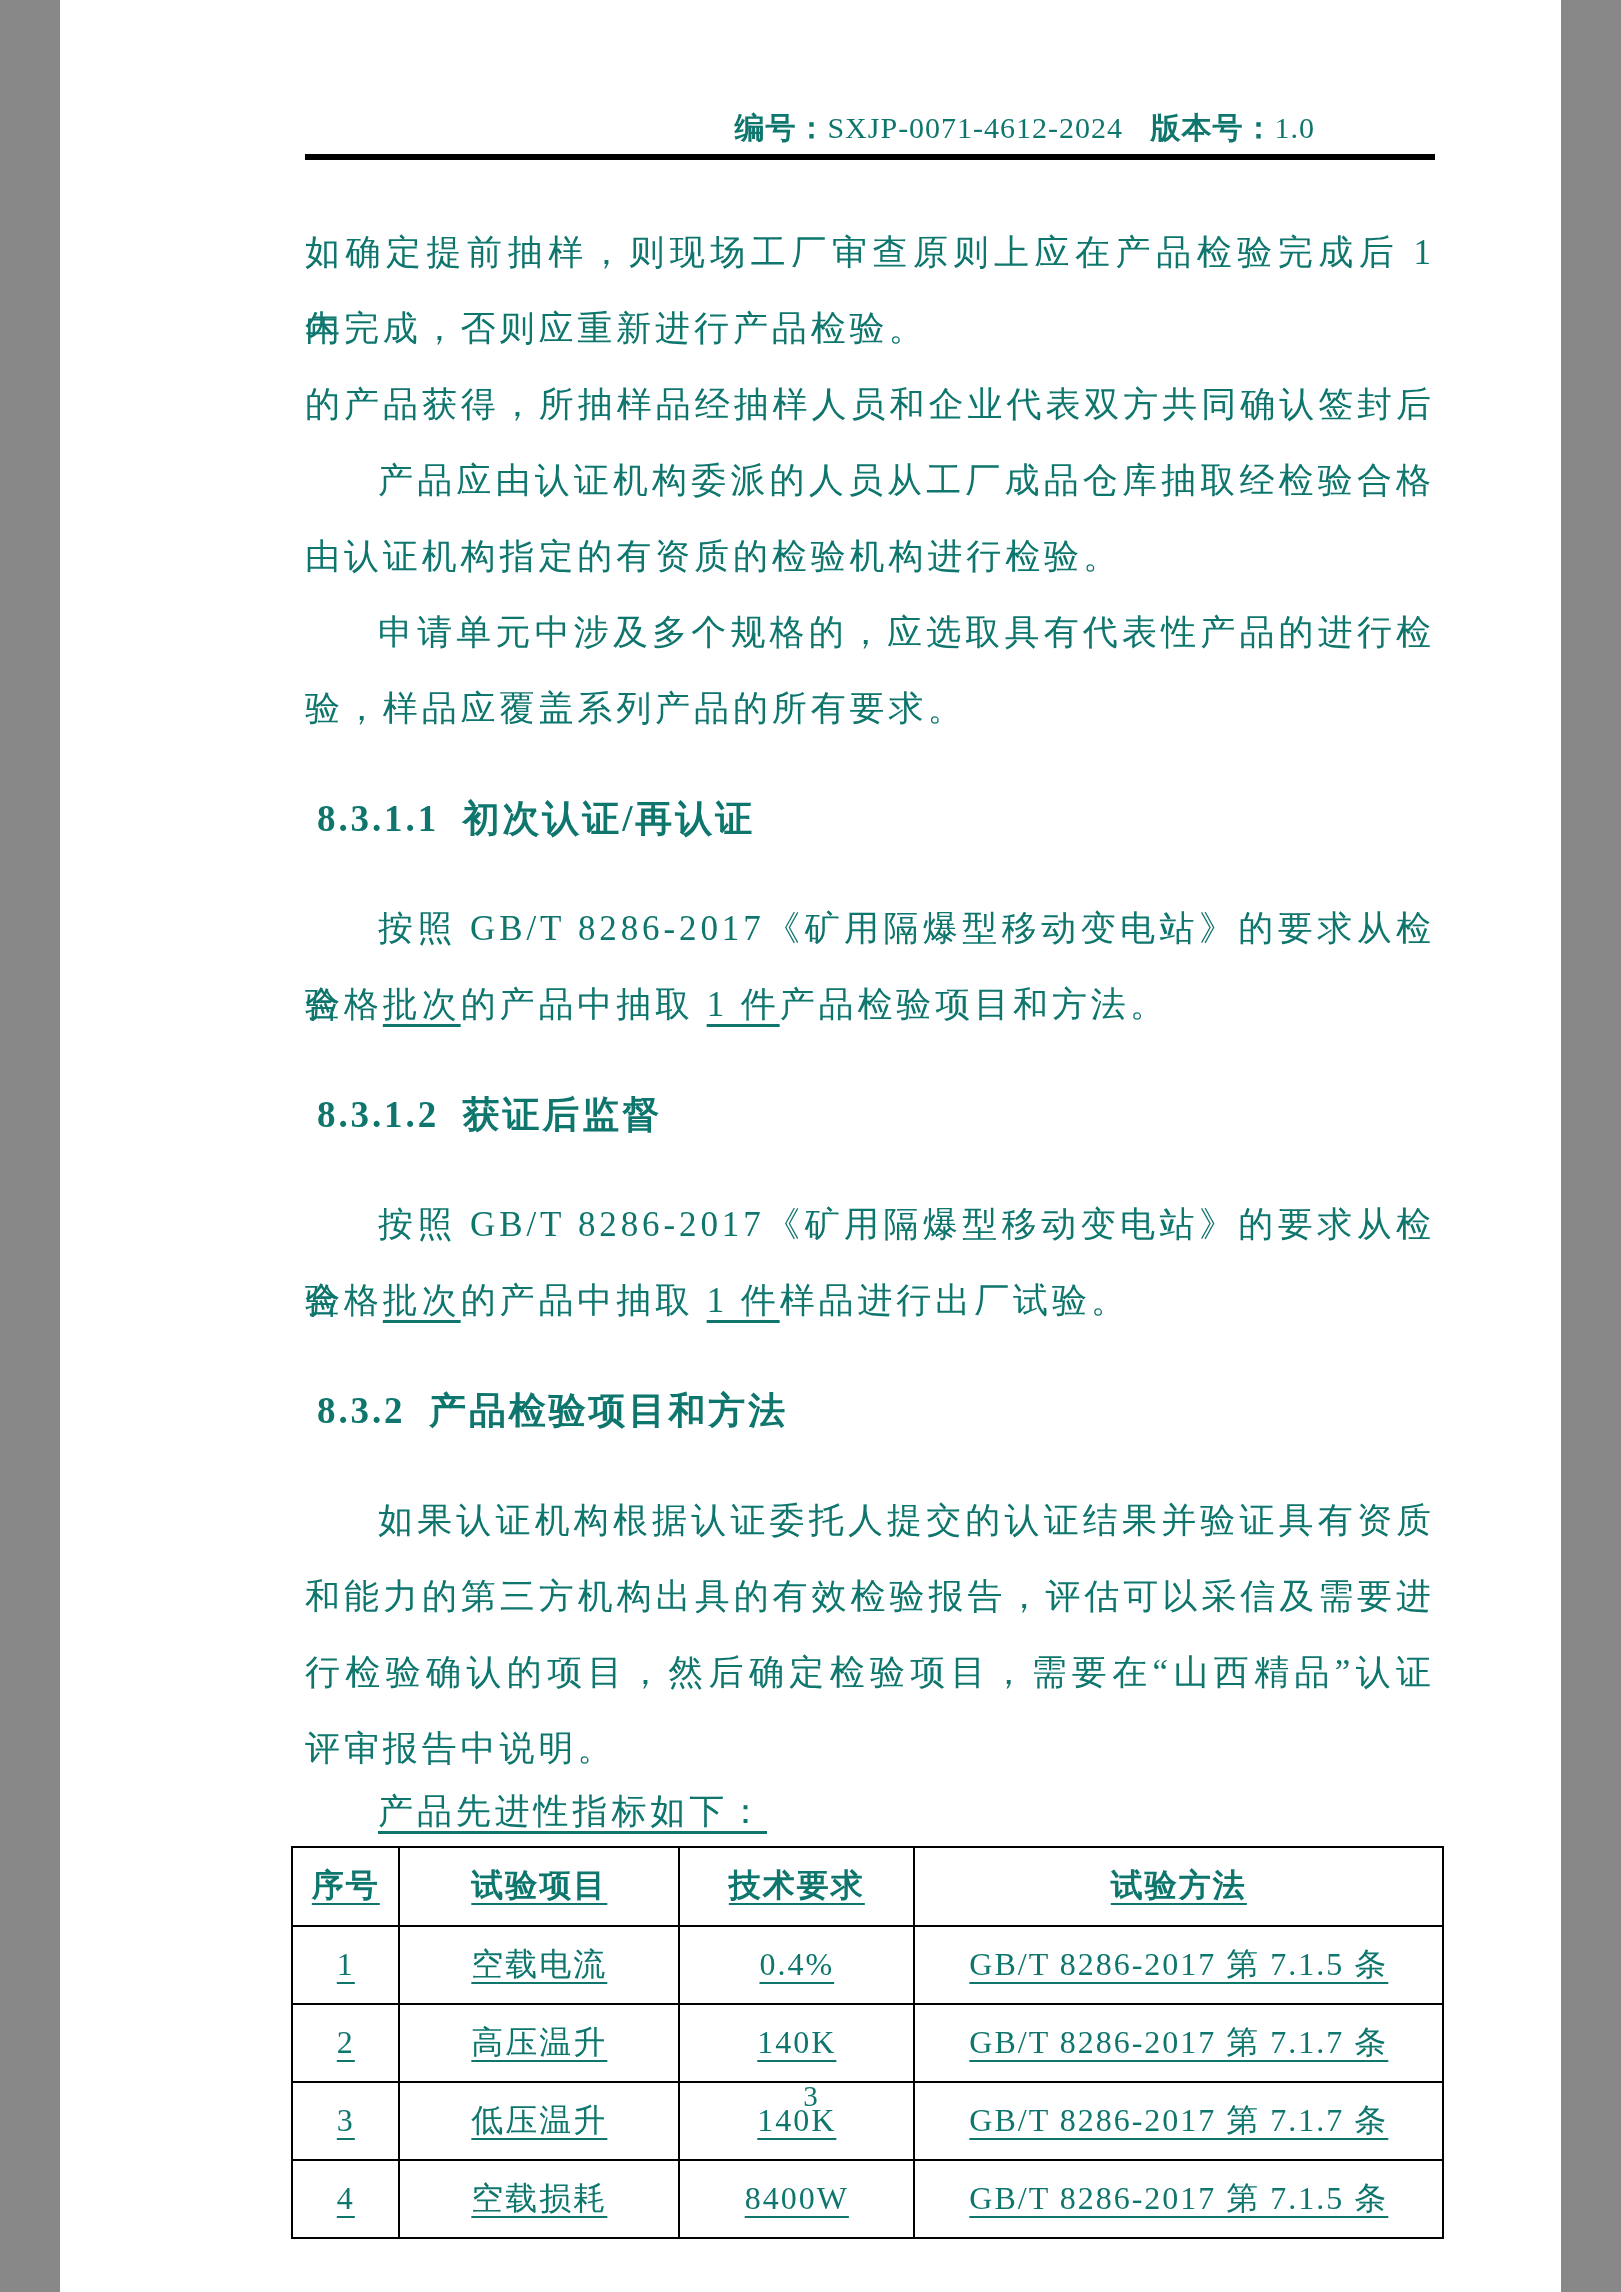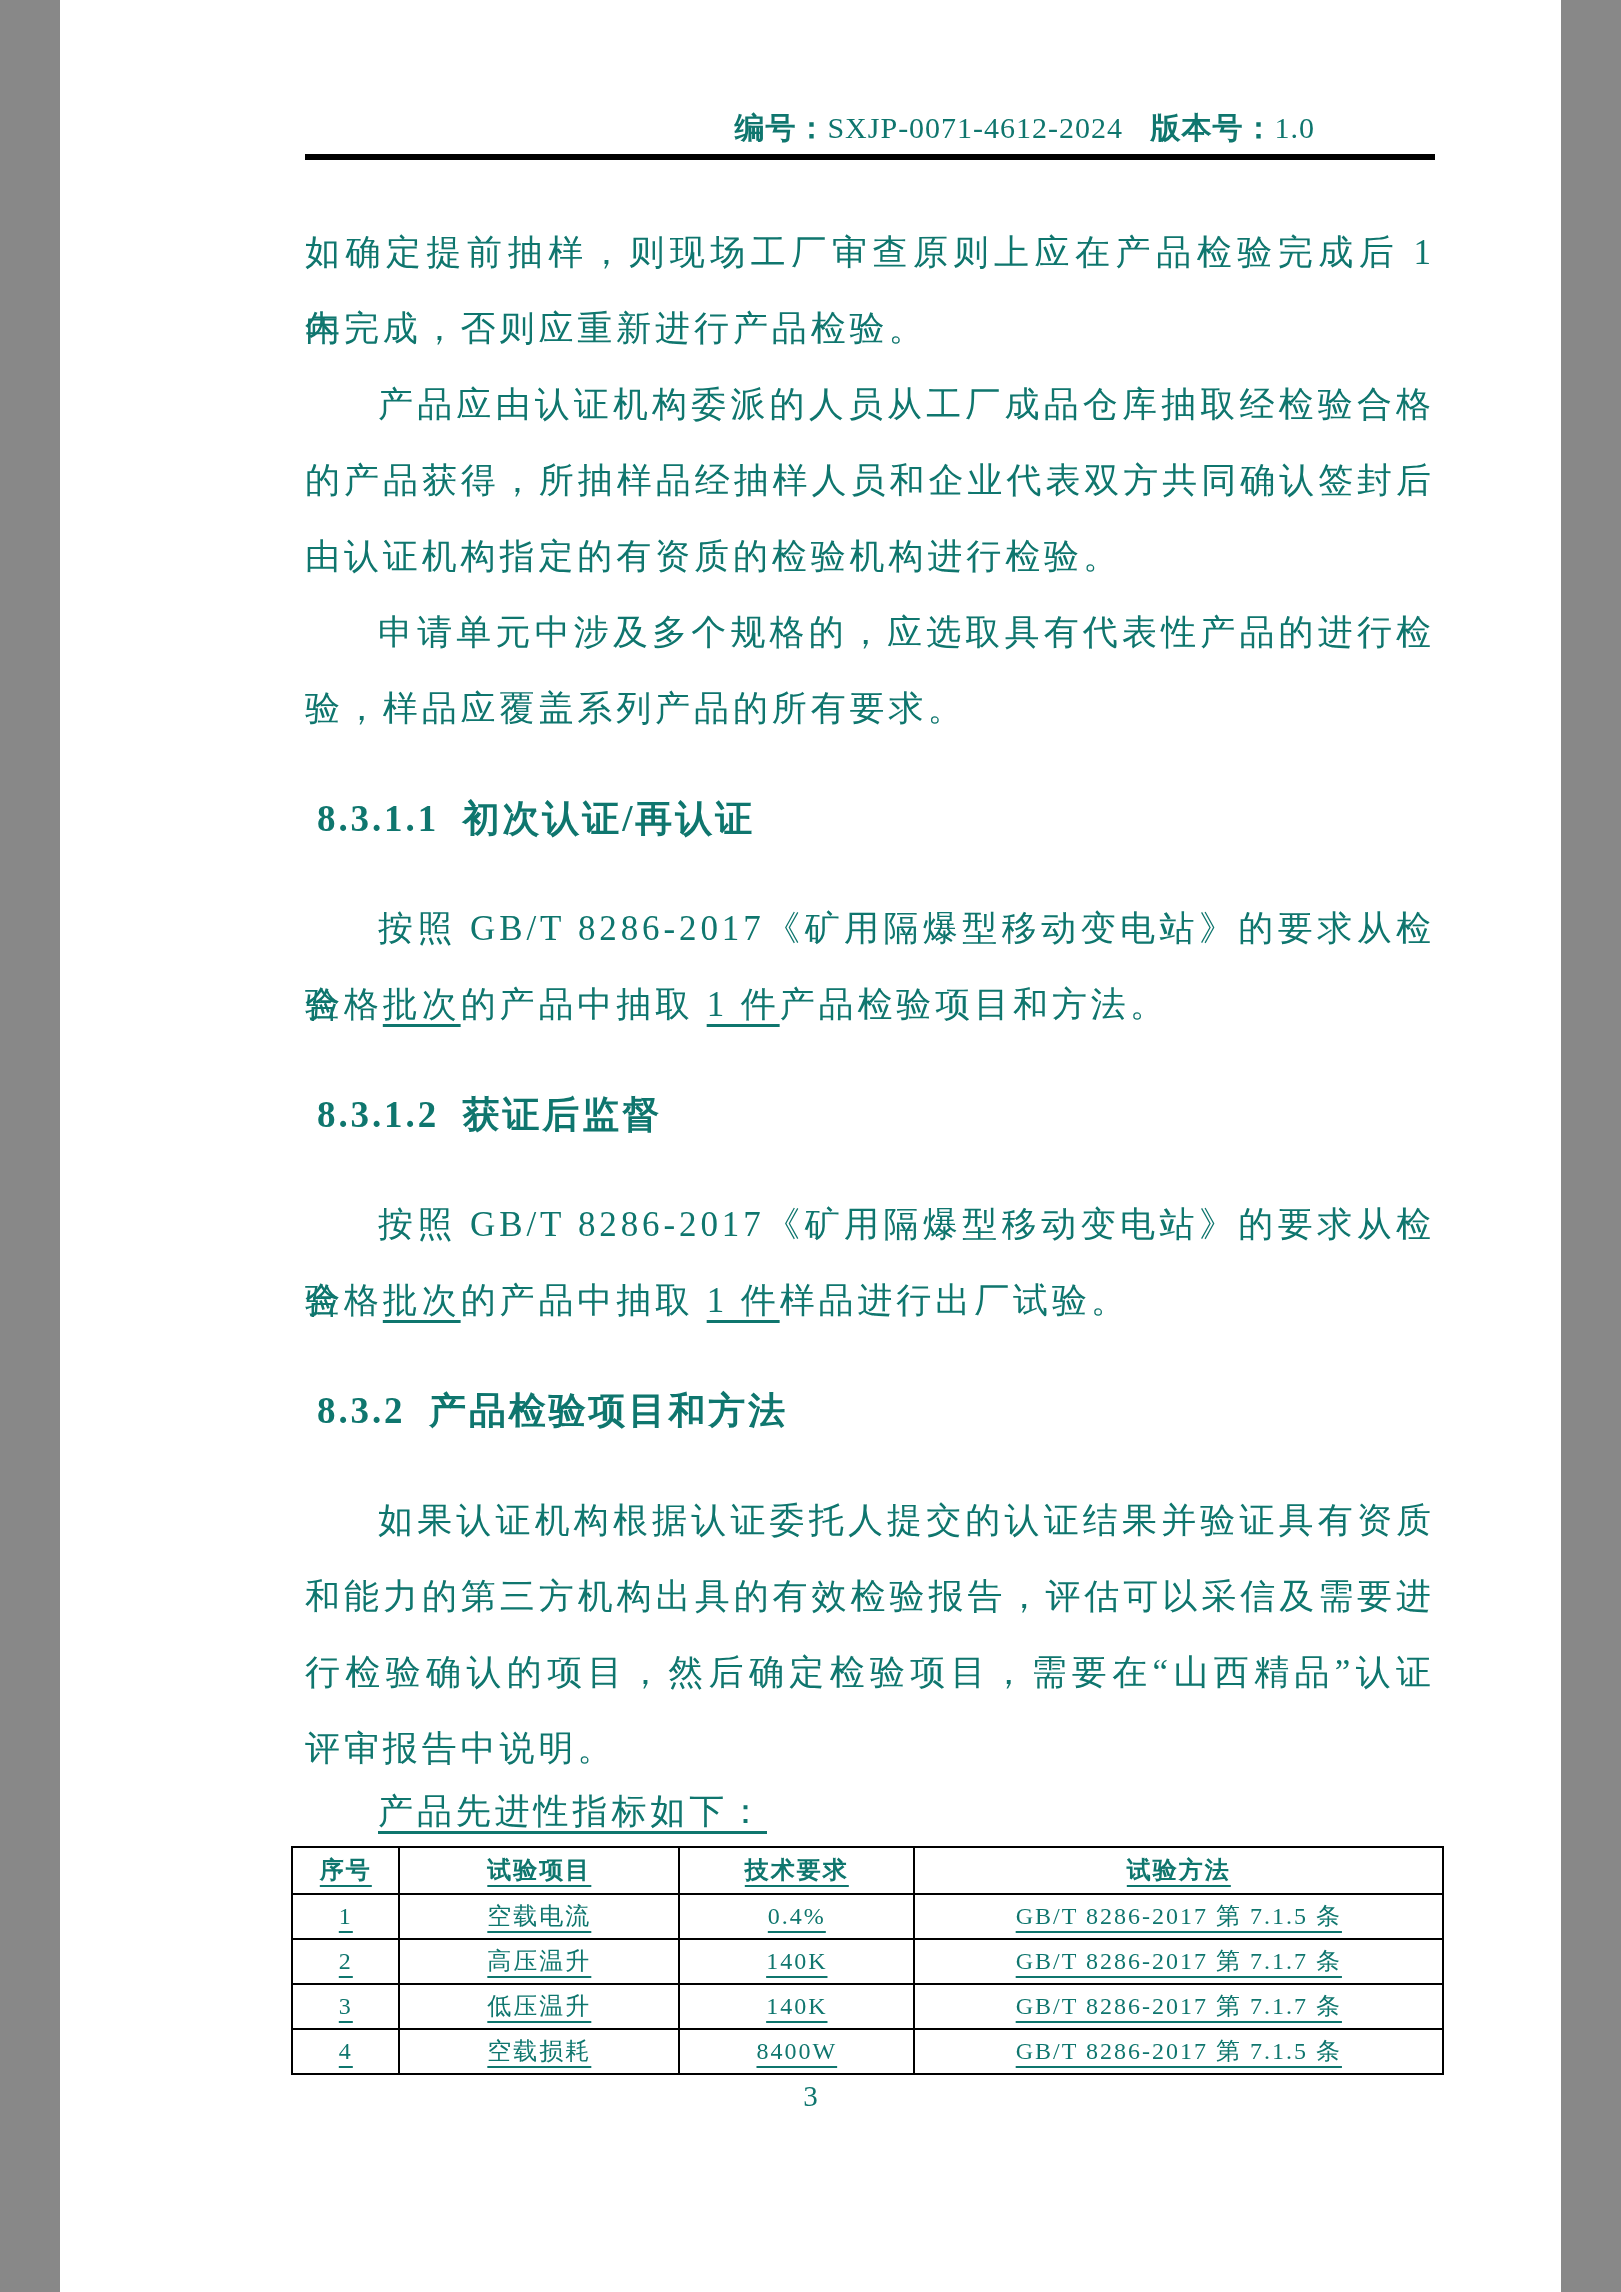--- a/index.html
+++ b/index.html
@@ -56,23 +56,23 @@
   table.tbl {
     border-collapse:collapse;
     table-layout:fixed;
     width:1152px;
     margin:3.9px 0 0 -13.7px;
     border:2.9px solid #000;
   }
   table.tbl th, table.tbl td {
     border:2px solid #000;
     text-align:center; vertical-align:middle;
-    padding:0;
+    padding:16px;
     height:43px;
-    font-size:24px;
+    font-size:32px;
     letter-spacing:2px;
     white-space:nowrap;
     overflow:hidden;
   }
   table.tbl th { font-weight:bold; height:45px; }
   table.tbl .u {
     text-decoration-thickness:2px;
     text-underline-offset:6.9px;
   }
   
@@ -92,22 +92,22 @@
   <div class="hdr-rule"></div>
 
   <div class="body">
 
     <div>
       <div class="ln">如确定提前抽样，则现场工厂审查原则上应在产品检验完成后 1 年</div>
       <div class="ln end">内完成，否则应重新进行产品检验。</div>
     </div>
 
     <div>
+      <div class="ln">的产品获得，所抽样品经抽样人员和企业代表双方共同确认签封后</div>
       <div class="ln ind">产品应由认证机构委派的人员从工厂成品仓库抽取经检验合格</div>
-      <div class="ln">的产品获得，所抽样品经抽样人员和企业代表双方共同确认签封后</div>
       <div class="ln end">由认证机构指定的有资质的检验机构进行检验。</div>
     </div>
 
     <div>
       <div class="ln ind">申请单元中涉及多个规格的，应选取具有代表性产品的进行检</div>
       <div class="ln end">验，样品应覆盖系列产品的所有要求。</div>
     </div>
 
     <div class="h">
       <span>8.3.1.1</span><span class="ht">初次认证/再认证</span>

